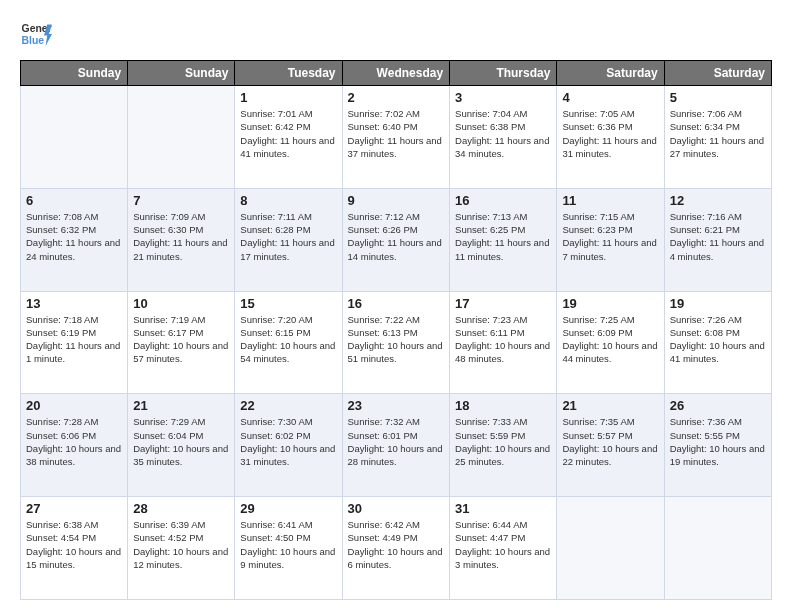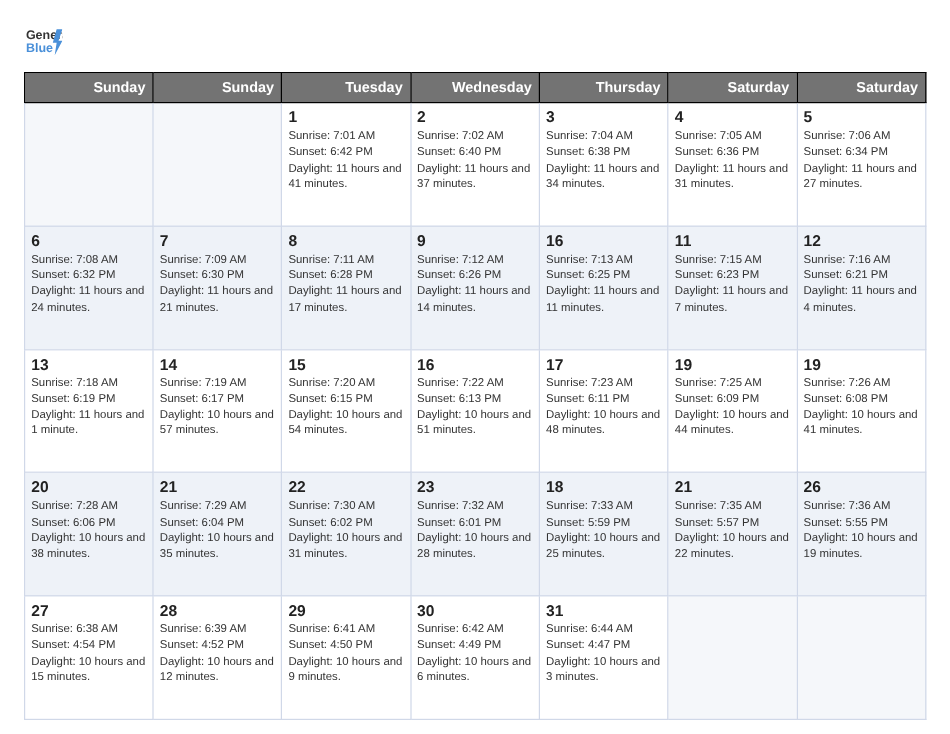--- a/index.html
+++ b/index.html
@@ -173,21 +173,21 @@
             <span class="day-num">12</span>
             <div class="day-info">Sunrise: 7:16 AM<br>Sunset: 6:21 PM<br>Daylight: 11 hours and 4 minutes.</div>
           </td>
         </tr>
         <tr>
           <td>
             <span class="day-num">13</span>
             <div class="day-info">Sunrise: 7:18 AM<br>Sunset: 6:19 PM<br>Daylight: 11 hours and 1 minute.</div>
           </td>
           <td>
-            <span class="day-num">14</span>
+            <span class="day-num">10</span>
             <div class="day-info">Sunrise: 7:19 AM<br>Sunset: 6:17 PM<br>Daylight: 10 hours and 57 minutes.</div>
           </td>
           <td>
             <span class="day-num">15</span>
             <div class="day-info">Sunrise: 7:20 AM<br>Sunset: 6:15 PM<br>Daylight: 10 hours and 54 minutes.</div>
           </td>
           <td>
             <span class="day-num">16</span>
             <div class="day-info">Sunrise: 7:22 AM<br>Sunset: 6:13 PM<br>Daylight: 10 hours and 51 minutes.</div>
           </td>

